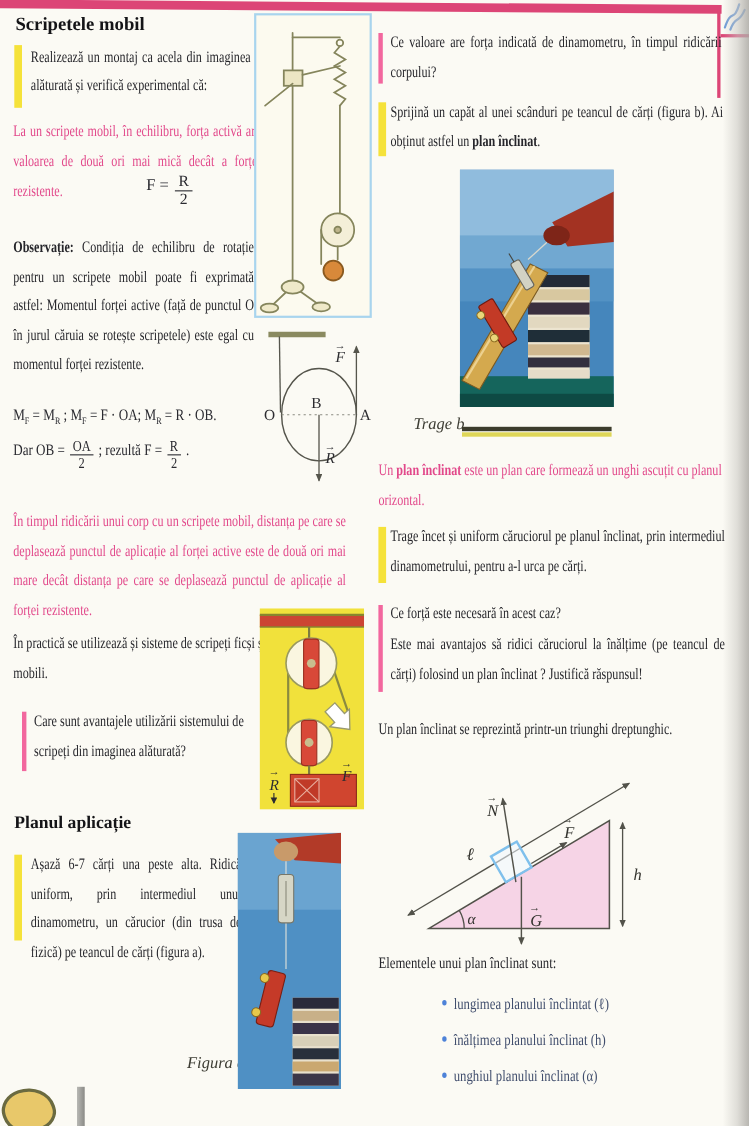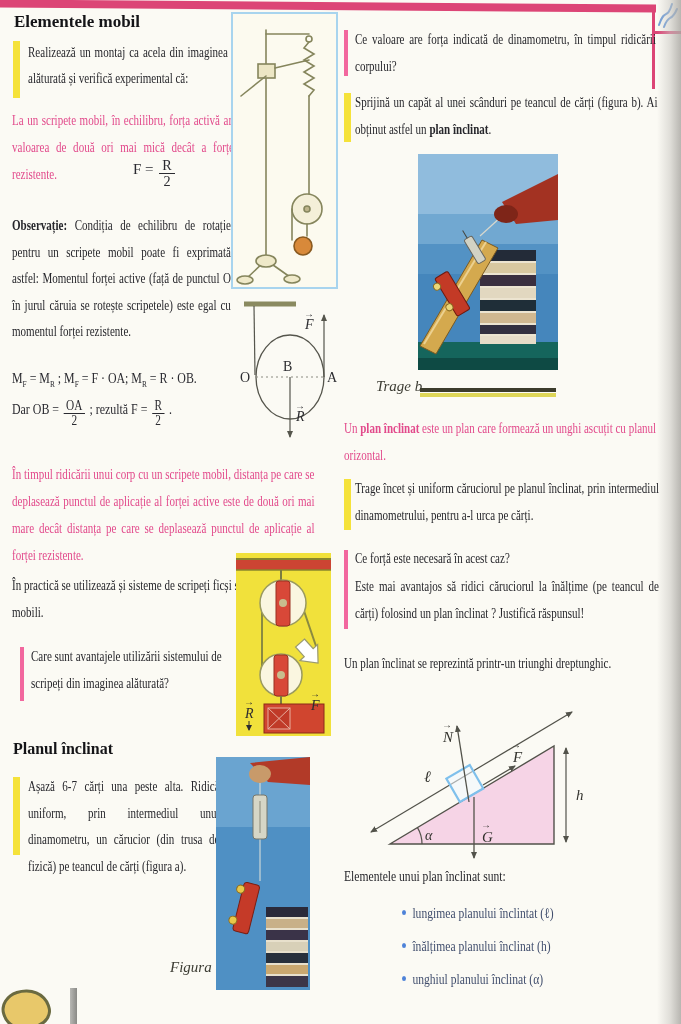--- a/index.html
+++ b/index.html
@@ -31,21 +31,21 @@
 <div class="page">
 
   <div class="abs topbar" style="left:-4px;top:2px;width:660px;height:8px;transform:rotate(0.45deg);"></div>
   <div class="abs topbar" style="left:652px;top:9px;width:3px;height:80px;"></div>
   <div class="abs topbar" style="left:655px;top:31px;width:26px;height:3px;"></div>
   <svg class="abs" style="left:656px;top:1px;" width="24" height="28" viewBox="0 0 24 28">
     <path d="M3,24 C9,6 11,20 16,3 M8,26 C13,12 15,22 21,8" stroke="#6a9ad8" stroke-width="2" fill="none" stroke-linecap="round"></path>
   </svg>
   <div class="abs edge" style="right:0;top:0;width:24px;height:1024px;"></div>
 
-  <div class="abs heading" style="left:14px;top:12px;font-size:17px;">Elementele mobil</div>
+  <div class="abs heading" style="left:14px;top:12px;font-size:17px;">Scripetele mobil</div>
 
   <div class="abs ybar" style="left:13px;top:41px;width:7px;height:57px;"></div>
   <div class="abs txt cond" style="left:28px;top:39px;width:263px;transform:scaleX(0.76);">Realizează un montaj ca acela din imaginea alăturată și verifică experimental că:</div>
 
   <div class="abs txt cond pink" style="left:12px;top:107px;width:296px;line-height:27px;transform:scaleX(0.76);">La un scripete mobil, în echilibru, forța activă are valoarea de două ori mai mică decât a forței rezistente.</div>
   <div class="abs eq pink" style="left:133px;top:158px;font-size:15px;">
     <span>F =</span>
     <span class="frac"><span class="num">R</span><span class="den">2</span></span>
   </div>
 
@@ -65,21 +65,21 @@
     <span> .</span>
   </div>
 
   <div class="abs txt cond pink" style="left:12px;top:461px;width:398px;line-height:27px;transform:scaleX(0.76);">În timpul ridicării unui corp cu un scripete mobil, distanța pe care se deplasează punctul de aplicație al forței active este de două ori mai mare decât distanța pe care se deplasează punctul de aplicație al forței rezistente.</div>
 
   <div class="abs txt cond" style="left:12px;top:572px;width:312px;line-height:27px;text-align:left;transform:scaleX(0.76);">În practică se utilizează și sisteme de scripeți ficși și mobili.</div>
 
   <div class="abs pbar" style="left:20px;top:647px;width:4px;height:54px;"></div>
   <div class="abs txt cond" style="left:31px;top:643px;width:266px;line-height:27px;text-align:left;transform:scaleX(0.76);">Care sunt avantajele utilizării sistemului de scripeți din imaginea alăturată?</div>
 
-  <div class="abs heading" style="left:13px;top:740px;font-size:16px;">Planul înclinat</div>
+  <div class="abs heading" style="left:13px;top:740px;font-size:16px;">Planul aplicație</div>
 
   <div class="abs ybar" style="left:13px;top:777px;width:7px;height:78px;"></div>
   <div class="abs txt cond" style="left:28px;top:773px;width:252px;line-height:26.5px;transform:scaleX(0.76);">Așază 6-7 cărți una peste alta. Ridică uniform, prin intermediul unui dinamometru, un cărucior (din trusa de fizică) pe teancul de cărți (figura a).</div>
 
   <div class="abs caption" style="left:170px;top:959px;">Figura a</div>
 
   <div class="abs figbox" style="left:231px;top:12px;width:103px;height:273px;">
     <svg width="103" height="273" viewBox="0 0 103 273">
       <g stroke="#85855c" stroke-width="1.6" fill="none" stroke-linecap="round">
         <line x1="33" y1="16" x2="33" y2="246"></line>

